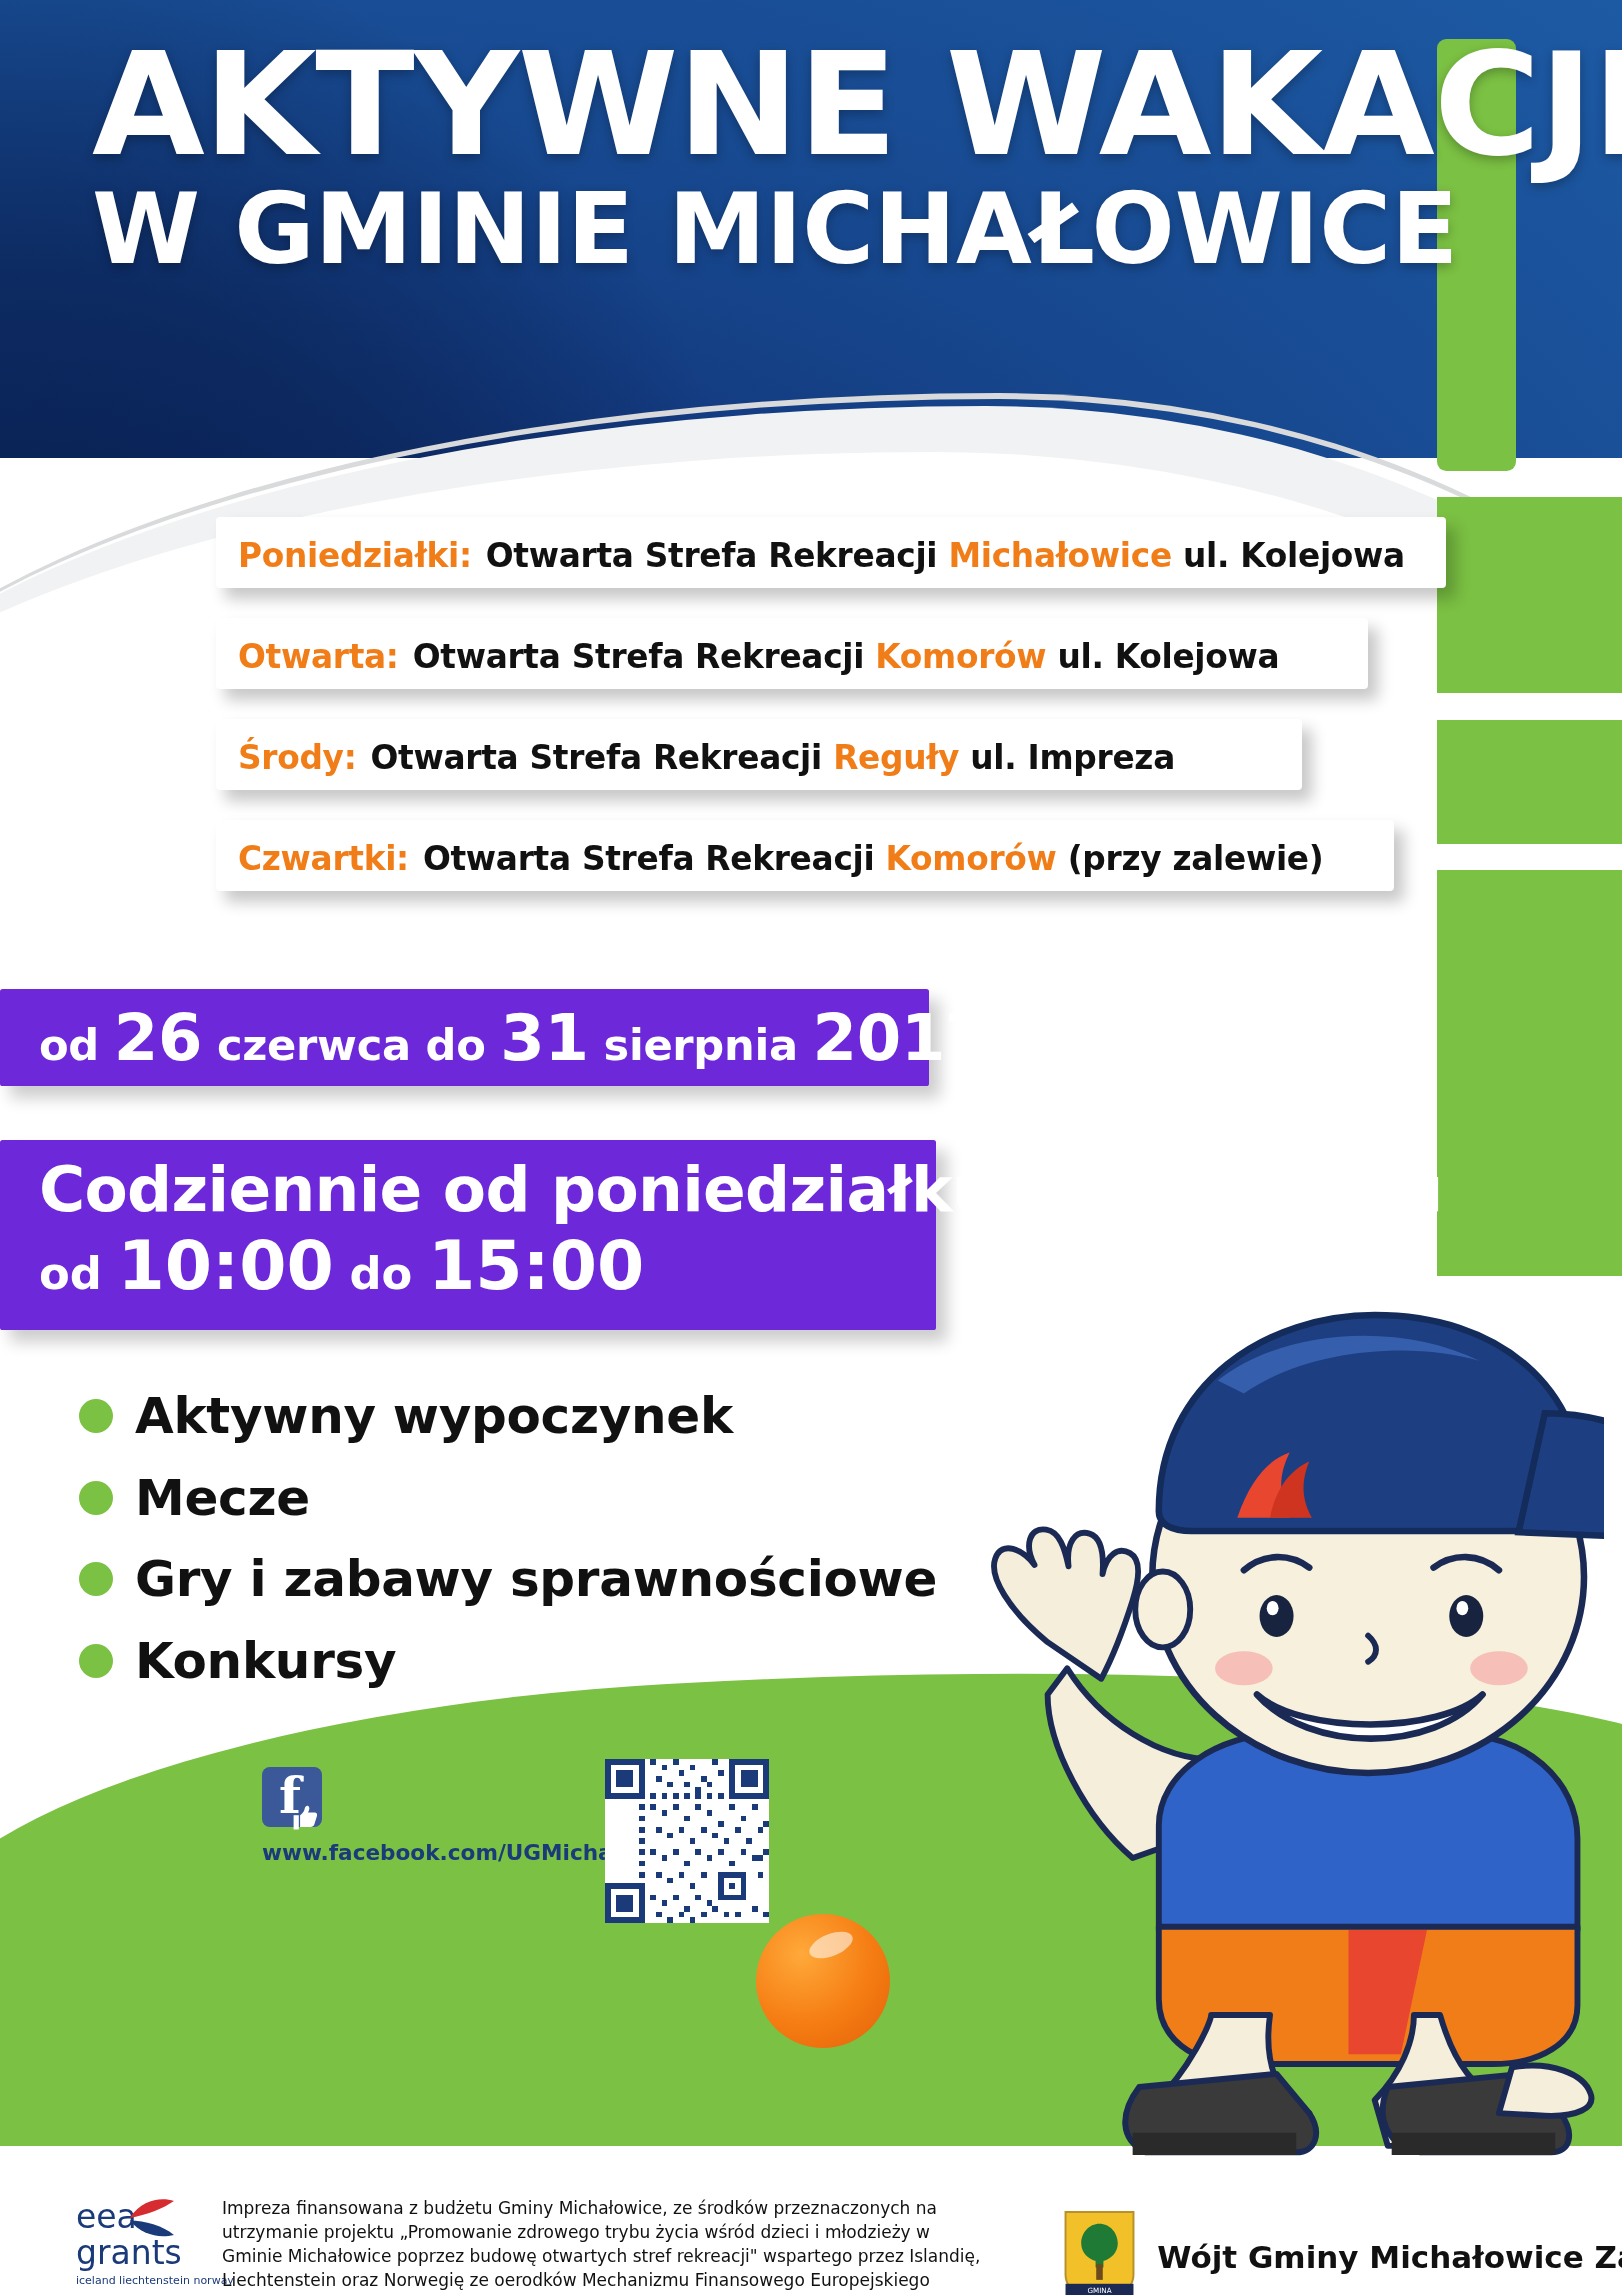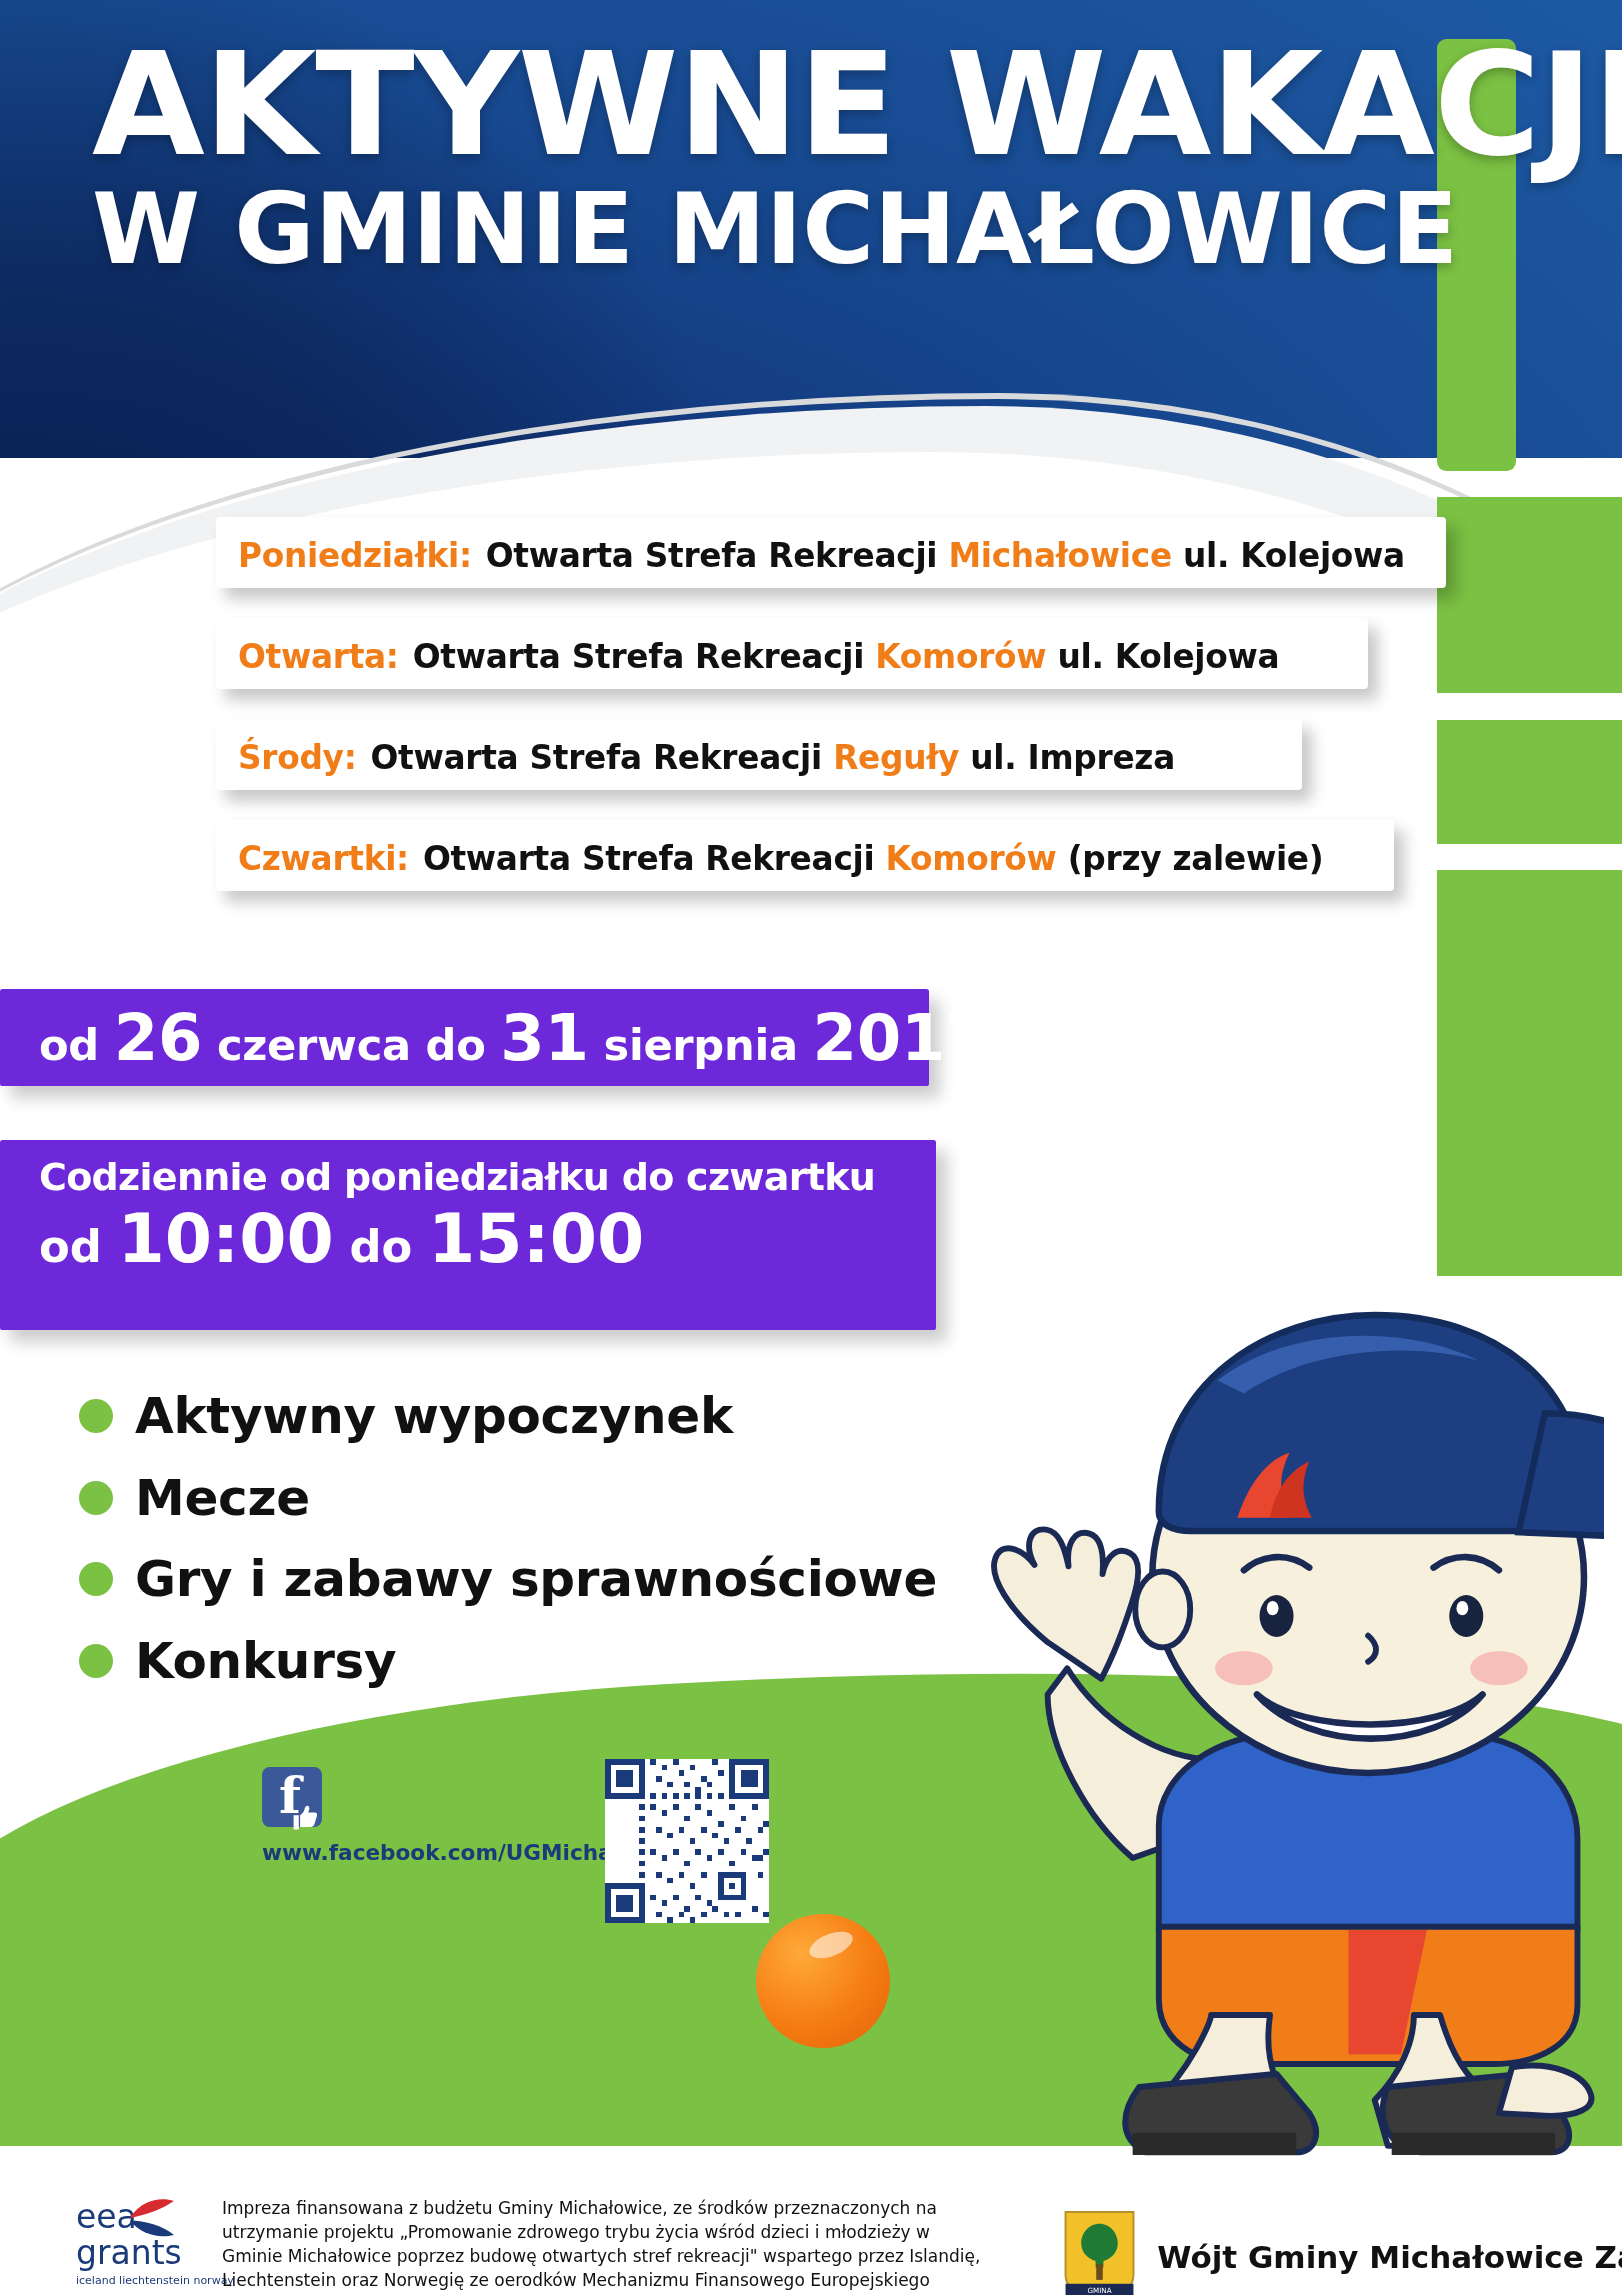--- a/index.html
+++ b/index.html
@@ -199,21 +199,21 @@
   .band-date .big { font-size: 64px; }
 
   .band-hours {
     left: 0px;
     top: 1140px;
     width: 936px;
     height: 190px;
     padding: 17px 0 0 39px;
   }
   .band-hours .l1 {
-    font-size: 38px;
+    font-size: 63px;
     line-height: 1.06;
     white-space: nowrap;
     letter-spacing: -0.7px;
   }
   .band-hours .l2 {
     font-size: 56px;
     line-height: 1.1;
     white-space: nowrap;
     margin-top: 5.2px;
   }

